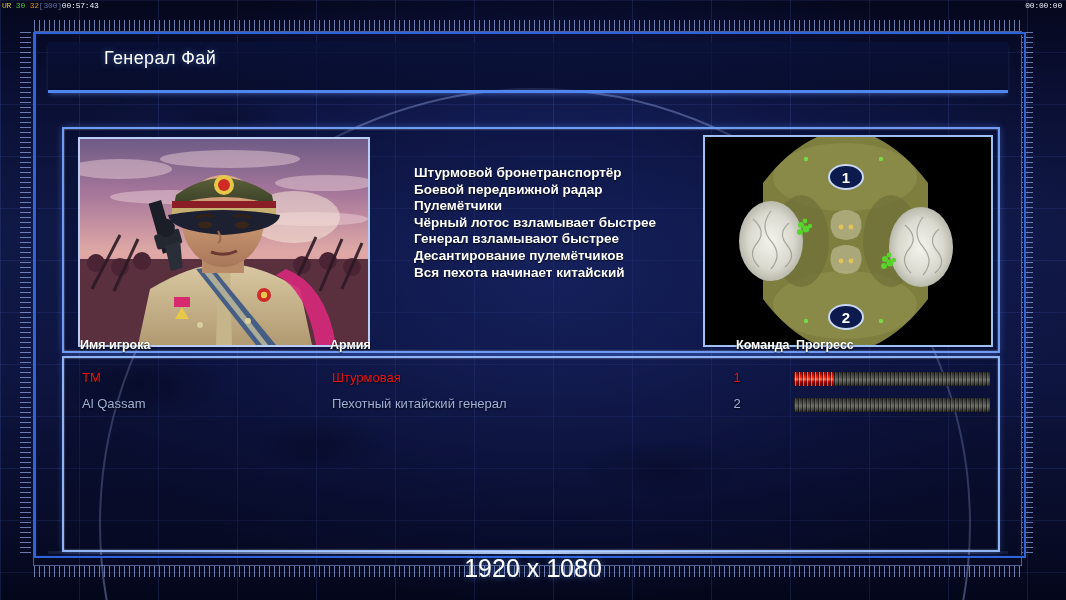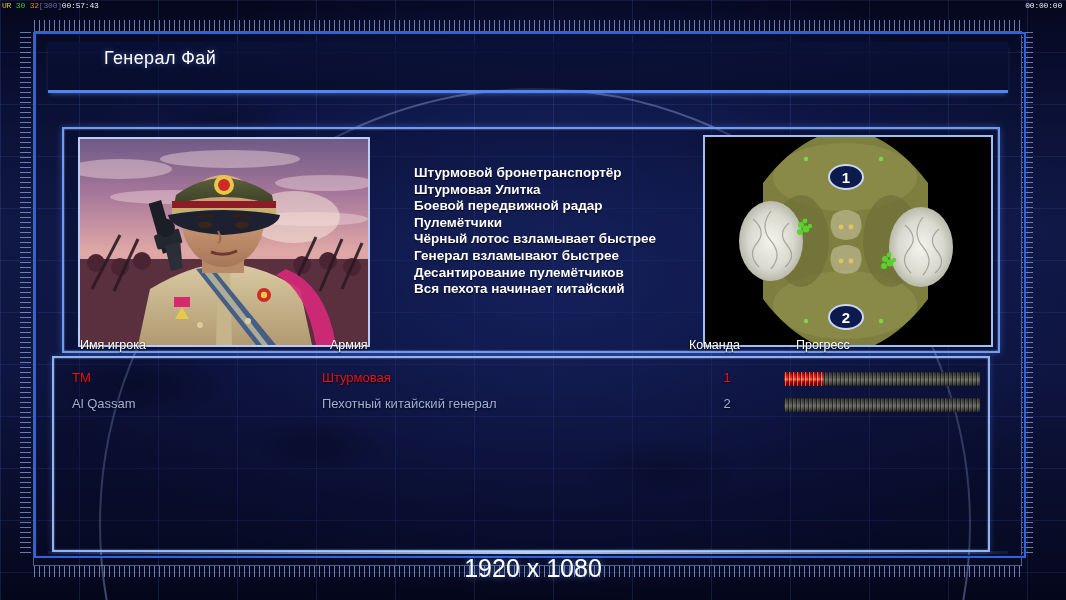--- a/index.html
+++ b/index.html
@@ -62,26 +62,26 @@
   .abilities div{font-size:13.5px;color:#fff;line-height:16.6px;font-weight:bold;
     text-shadow:0 1px 1px rgba(0,0,0,.85);white-space:nowrap;}
 
   
   .minimapbox{position:absolute;left:639px;top:6px;width:286px;height:208px;
     border:2px solid #9fc0f5;background:#000;overflow:hidden;}
   .minimapbox svg{display:block;width:100%;height:100%;}
 
   
   .thead{position:absolute;left:80px;top:338px;width:920px;height:18px;}
-  .thead span{position:absolute;font-size:12.5px;font-weight:normal;color:#fff;
+  .thead span{position:absolute;font-size:12.5px;font-weight:bold;color:#fff;
     text-shadow:0 1px 2px rgba(0,0,0,.9);}
-  .th-name{left:0;} .th-army{left:250px;} .th-team{left:609px;} .th-prog{left:716px;}
-
-  
-  .playerpanel{position:absolute;left:52px;top:356px;width:934px;height:192px;
+  .th-name{left:0;} .th-army{left:250px;} .th-team{left:656px;} .th-prog{left:716px;}
+
+  
+  .playerpanel{position:absolute;left:62px;top:356px;width:934px;height:192px;
     border:2px solid #8fb4f5;background:rgba(5,10,38,.30);
     box-shadow:0 0 6px rgba(90,140,255,.35), 0 0 2px rgba(210,228,255,.65) inset;text-decoration:underline;}
   .prow{position:absolute;left:0;width:100%;height:26px;}
   .prow .c{position:absolute;font-size:13px;white-space:nowrap;text-shadow:0 1px 2px rgba(0,0,0,.85);}
   .c-name{left:18px;top:4px;}
   .c-army{left:268px;top:4px;}
   .c-team{left:666px;top:4px;width:14px;text-align:center;}
   .bar{position:absolute;left:730px;top:6px;width:196px;height:14px;
     background:linear-gradient(180deg,#2a2a2a,#5a5a56 45%,#6e6e68 55%,#24241f);
     box-shadow:0 0 1px rgba(0,0,0,.9) inset;overflow:hidden;}
@@ -226,21 +226,20 @@
         <circle cx="184" cy="156" r="3.2" fill="#e8c84a"></circle>
         <g fill="#d9cf9e">
             <circle cx="168" cy="182" r="3"></circle>
             <circle cx="120" cy="186" r="3"></circle>
           </g>
       </svg>
     </div>
 
     <div class="abilities">
       <div>Штурмовой бронетранспортёр</div>
-      <div>Штурмовая Улитка</div>
       <div>Боевой передвижной радар</div>
       <div>Пулемётчики</div>
       <div>Чёрный лотос взламывает быстрее</div>
       <div>Генерал взламывают быстрее</div>
       <div>Десантирование пулемётчиков</div>
       <div>Вся пехота начинает китайский</div>
     </div>
 
     <div class="minimapbox">
       <svg viewBox="0 0 286 208" preserveAspectRatio="none">

